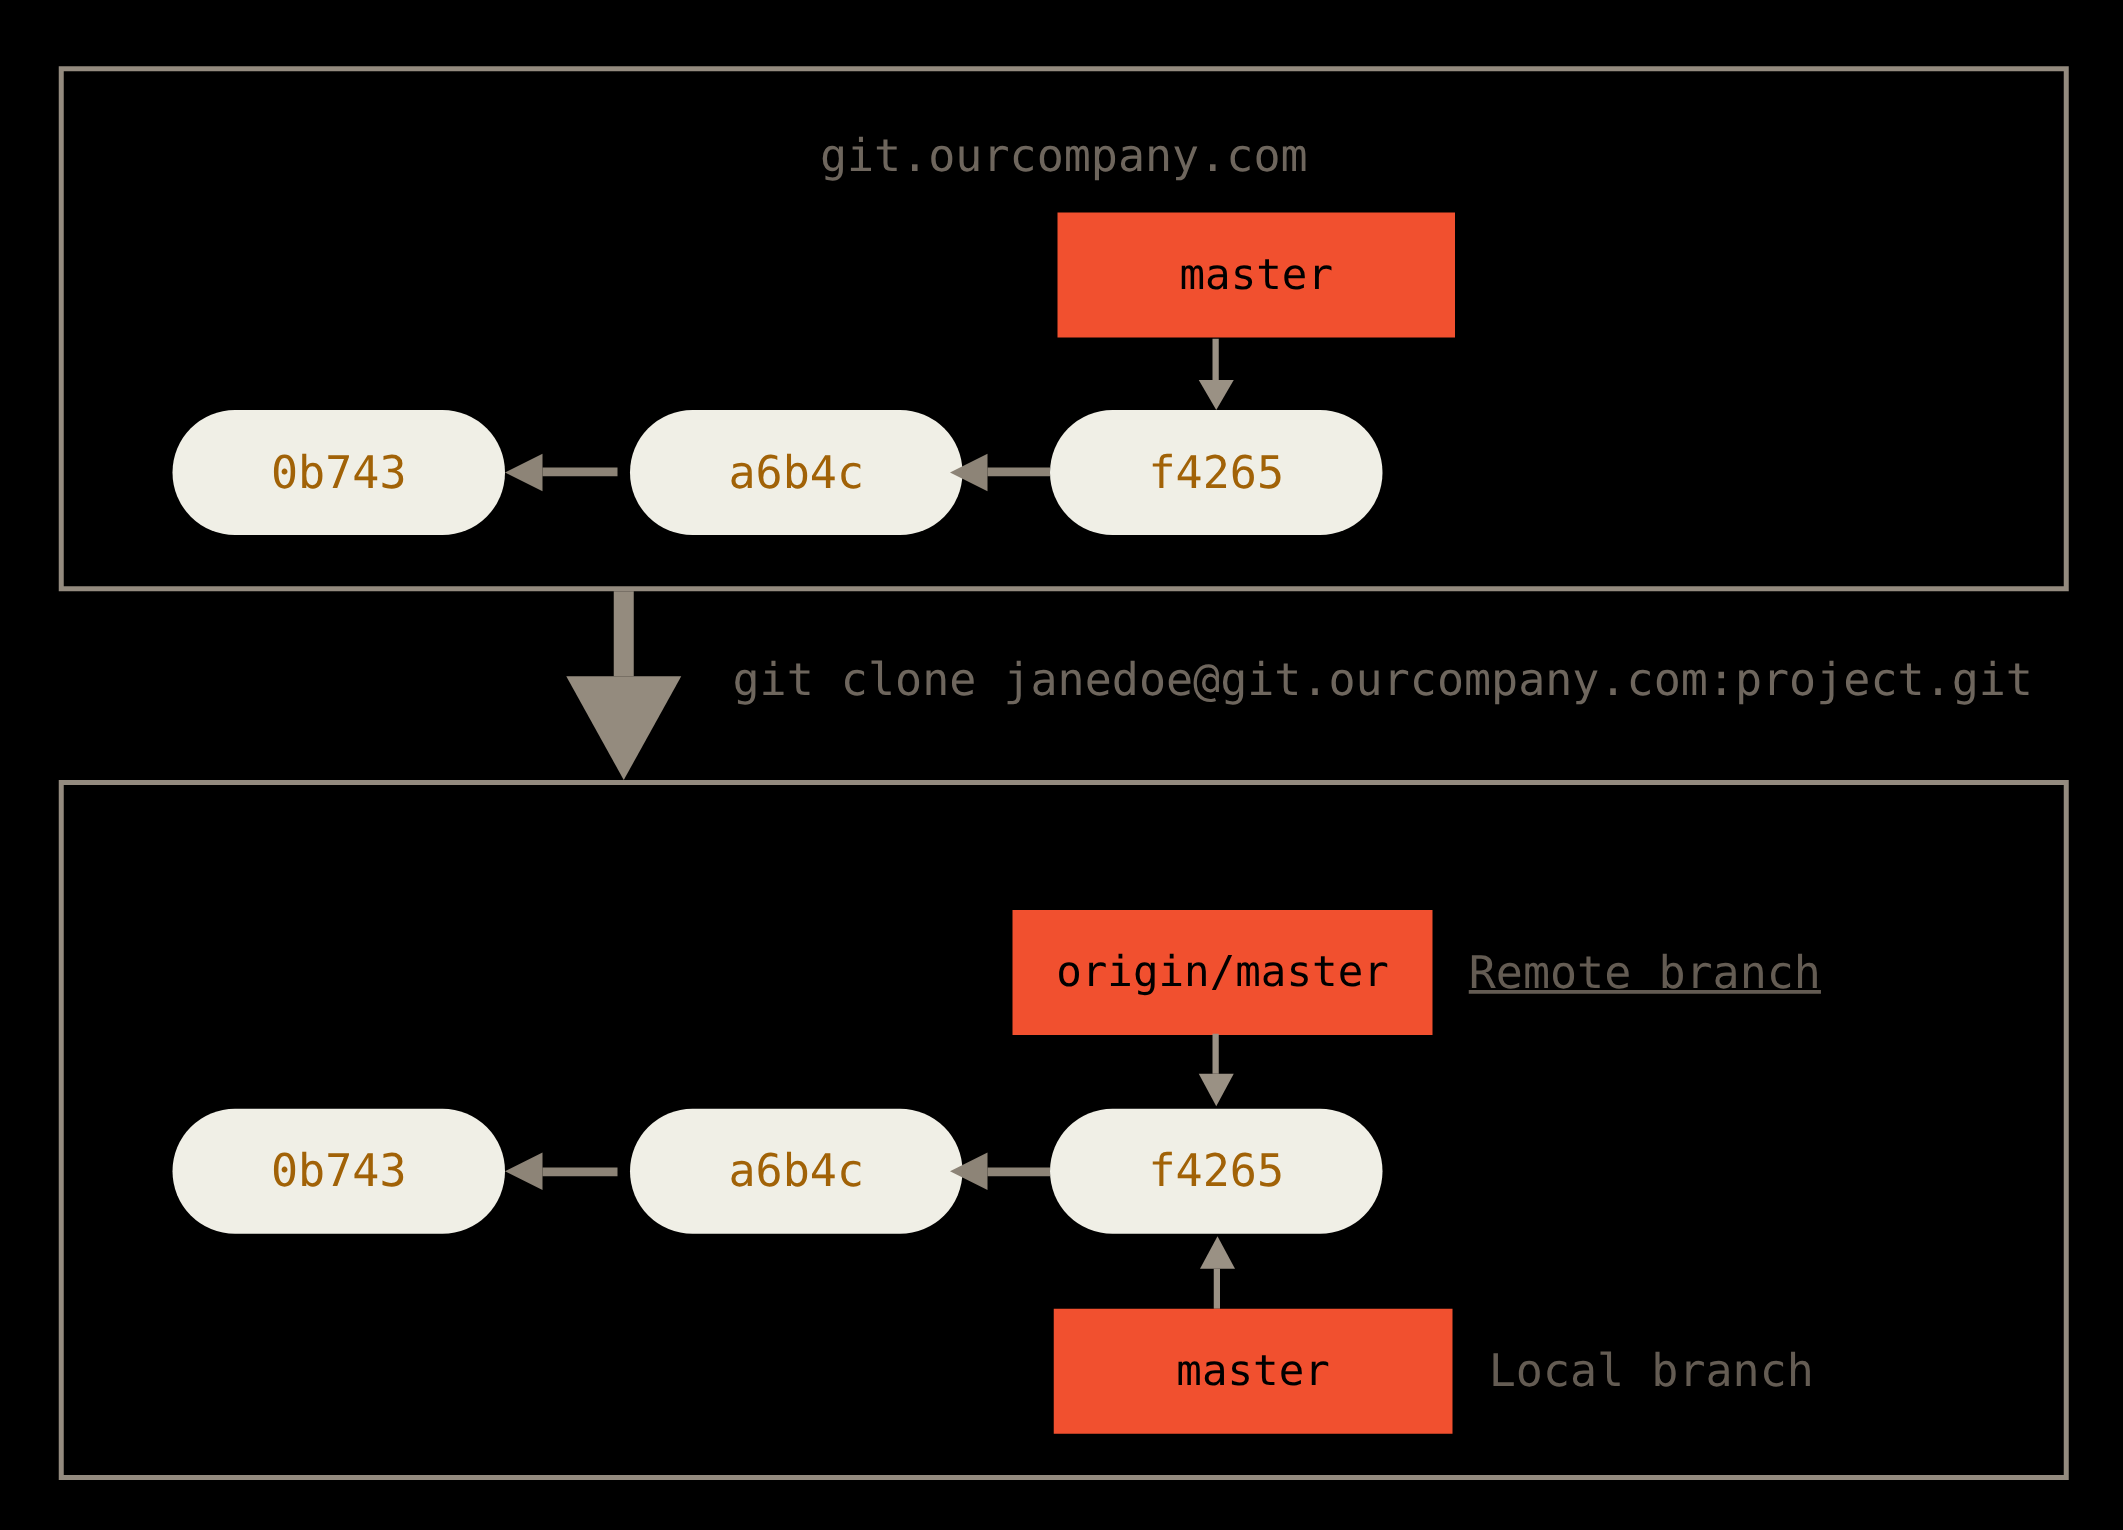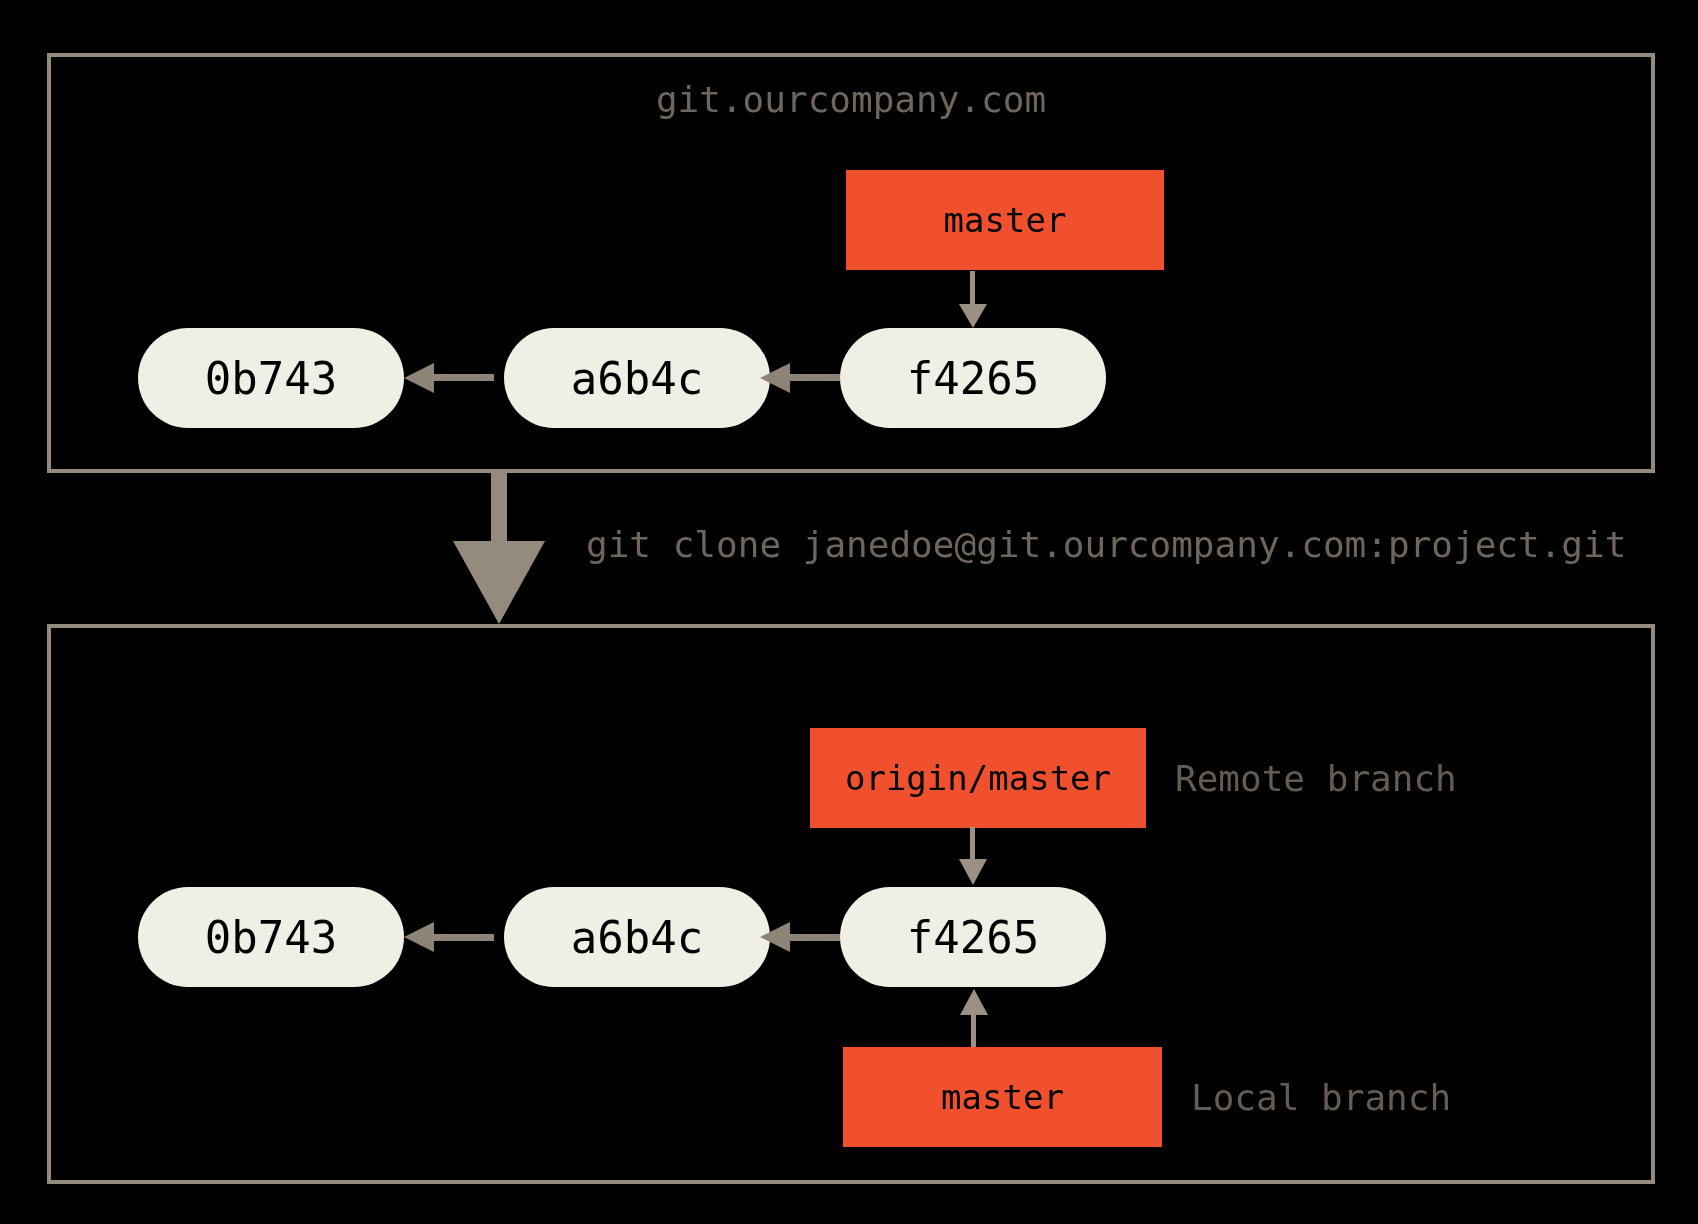--- a/index.html
+++ b/index.html
@@ -18,20 +18,21 @@
   }
   #server-box   { left: 47px; top: 53px;  width: 1600px; height: 412px; }
   #computer-box { left: 47px; top: 624px; width: 1600px; height: 552px; }
 
   .box-title {
     position: absolute; left: 0; right: 0;
     text-align: center;
     font-size: 36px;
     color: #6e665d;
     white-space: pre;
+    margin-top: 26px;
   }
   #server-box .box-title   { top: 22px; }
   #computer-box .box-title { top: 28px; }
 
   .branch-box {
     position: absolute;
     background: #f1502f;
     color: #000000;
     font-size: 34px;
     display: flex; align-items: center; justify-content: center;
@@ -39,22 +40,22 @@
   }
   #server-master { left: 795px; top: 113px; width: 318px; height: 100px; }
   #origin-master { left: 759px; top: 100px; width: 336px; height: 100px; }
   #local-master  { left: 792px; top: 419px; width: 319px; height: 100px; }
 
   .commit {
     position: absolute;
     width: 266px; height: 100px;
     background: #f0efe6;
     border-radius: 50px;
-    color: #000000;
-    font-size: 44px;
+    color: #a16207;
+    font-size: 36px;
     display: flex; align-items: center; justify-content: center;
     white-space: pre;
   }
   .row-top    .commit { top: 271px; }
   .row-bottom .commit { top: 259px; }
   .commit.c1 { left: 87px; }
   .commit.c2 { left: 453px; }
   .commit.c3 { left: 789px; }
 
   
@@ -118,21 +119,21 @@
   }
 
   .annotation {
     position: absolute;
     height: 100px;
     display: flex; align-items: center;
     font-size: 36px;
     color: #645c53;
     white-space: pre;
   }
-  #remote-annotation { left: 1124px; top: 100px; }
+  #remote-annotation { left: 1124px; top: 100px; text-decoration: underline; }
   #local-annotation  { left: 1140px; top: 419px; }
 </style>
 </head>
 <body>
 
 <div class="canvas">
 
   <section class="repo-box row-top" id="server-box">
     <div class="box-title">git.ourcompany.com</div>
 

